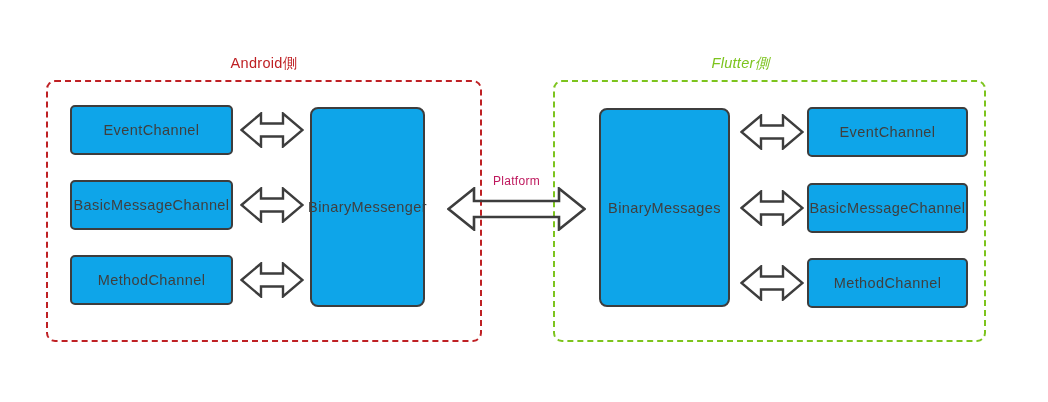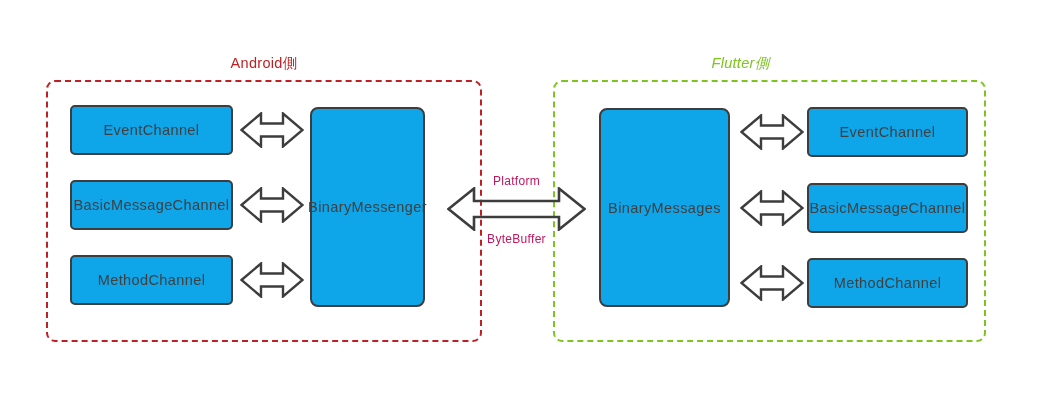--- a/index.html
+++ b/index.html
@@ -88,21 +88,20 @@
     <path d="M1.5 18 L21 1.5 L21 11.5 L43 11.5 L43 1.5 L62.5 18 L43 34.5 L43 24.5 L21 24.5 L21 34.5 Z" fill="#ffffff" stroke="#3d3d3d" stroke-width="2.4" stroke-linejoin="miter"></path>
   </svg>
   <svg class="arrow" style="left:240px; top:262px;" width="64" height="36" viewBox="0 0 64 36">
     <path d="M1.5 18 L21 1.5 L21 11.5 L43 11.5 L43 1.5 L62.5 18 L43 34.5 L43 24.5 L21 24.5 L21 34.5 Z" fill="#ffffff" stroke="#3d3d3d" stroke-width="2.4" stroke-linejoin="miter"></path>
   </svg>
 
   <svg class="arrow" style="left:447px; top:187px;" width="139" height="44" viewBox="0 0 139 44">
     <path d="M1.5 22 L27 1.5 L27 14 L112 14 L112 1.5 L137.5 22 L112 42.5 L112 30 L27 30 L27 42.5 Z" fill="none" stroke="#3d3d3d" stroke-width="2.6" stroke-linejoin="miter"></path>
   </svg>
   <div class="bridge-label top">Platform</div>
-  <div class="bridge-label bottom">ByteBuffer</div>
 
   <div class="node hub flutter">BinaryMessages</div>
 
   <svg class="arrow" style="left:740px; top:114px;" width="64" height="36" viewBox="0 0 64 36">
     <path d="M1.5 18 L21 1.5 L21 11.5 L43 11.5 L43 1.5 L62.5 18 L43 34.5 L43 24.5 L21 24.5 L21 34.5 Z" fill="#ffffff" stroke="#3d3d3d" stroke-width="2.4" stroke-linejoin="miter"></path>
   </svg>
   <svg class="arrow" style="left:740px; top:190px;" width="64" height="36" viewBox="0 0 64 36">
     <path d="M1.5 18 L21 1.5 L21 11.5 L43 11.5 L43 1.5 L62.5 18 L43 34.5 L43 24.5 L21 24.5 L21 34.5 Z" fill="#ffffff" stroke="#3d3d3d" stroke-width="2.4" stroke-linejoin="miter"></path>
   </svg>
   <svg class="arrow" style="left:740px; top:265px;" width="64" height="36" viewBox="0 0 64 36">

